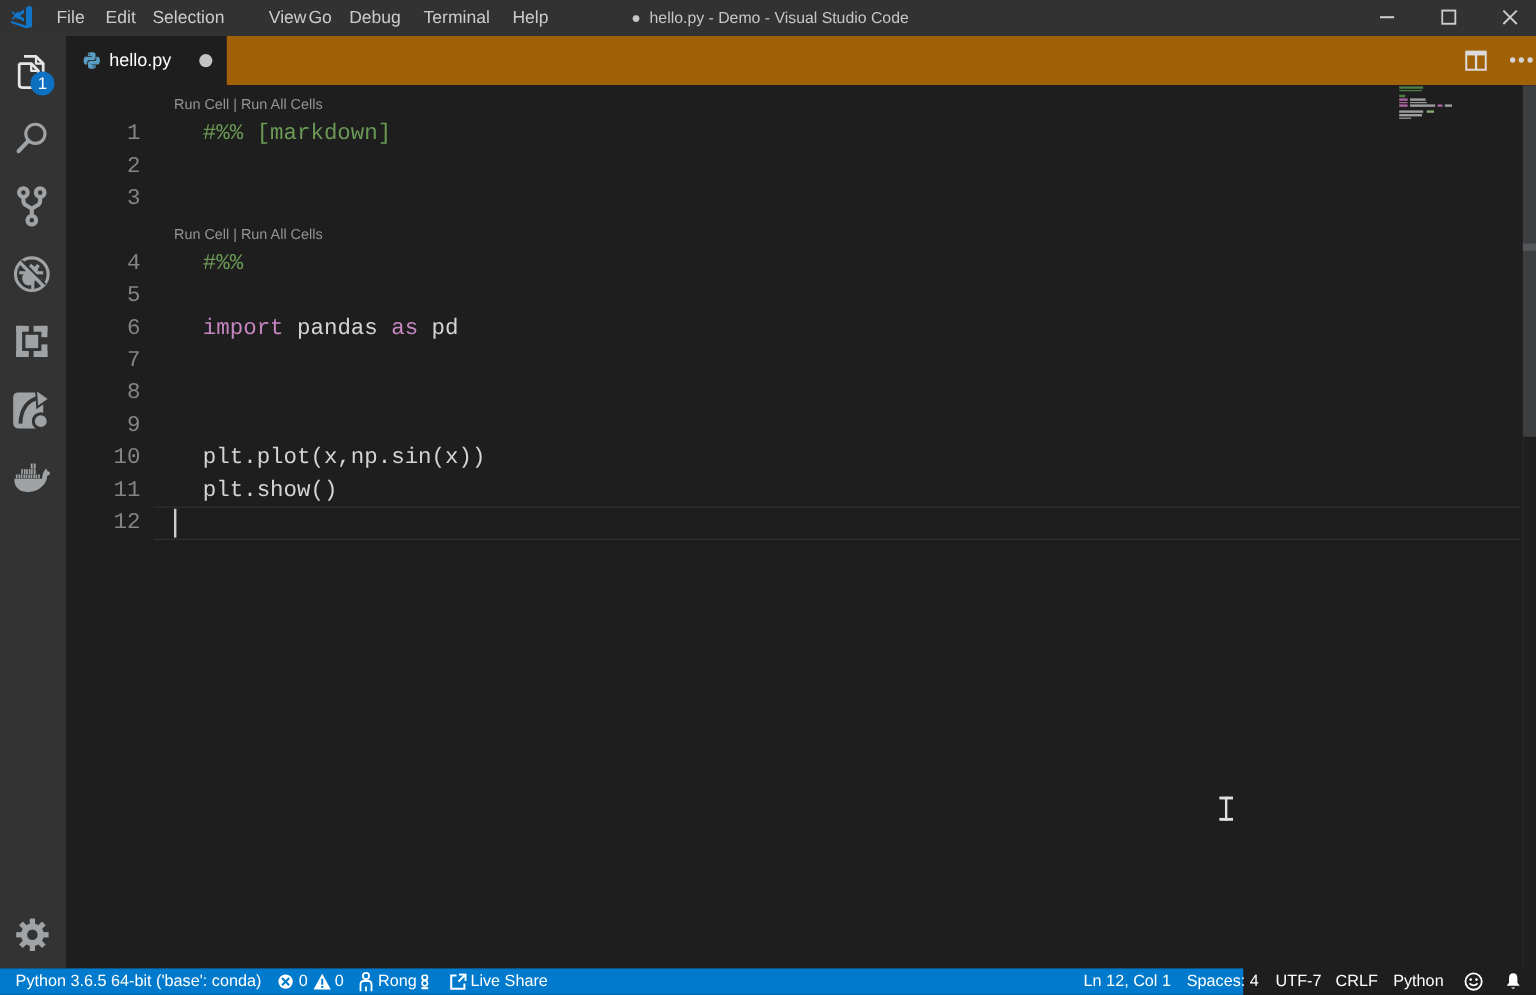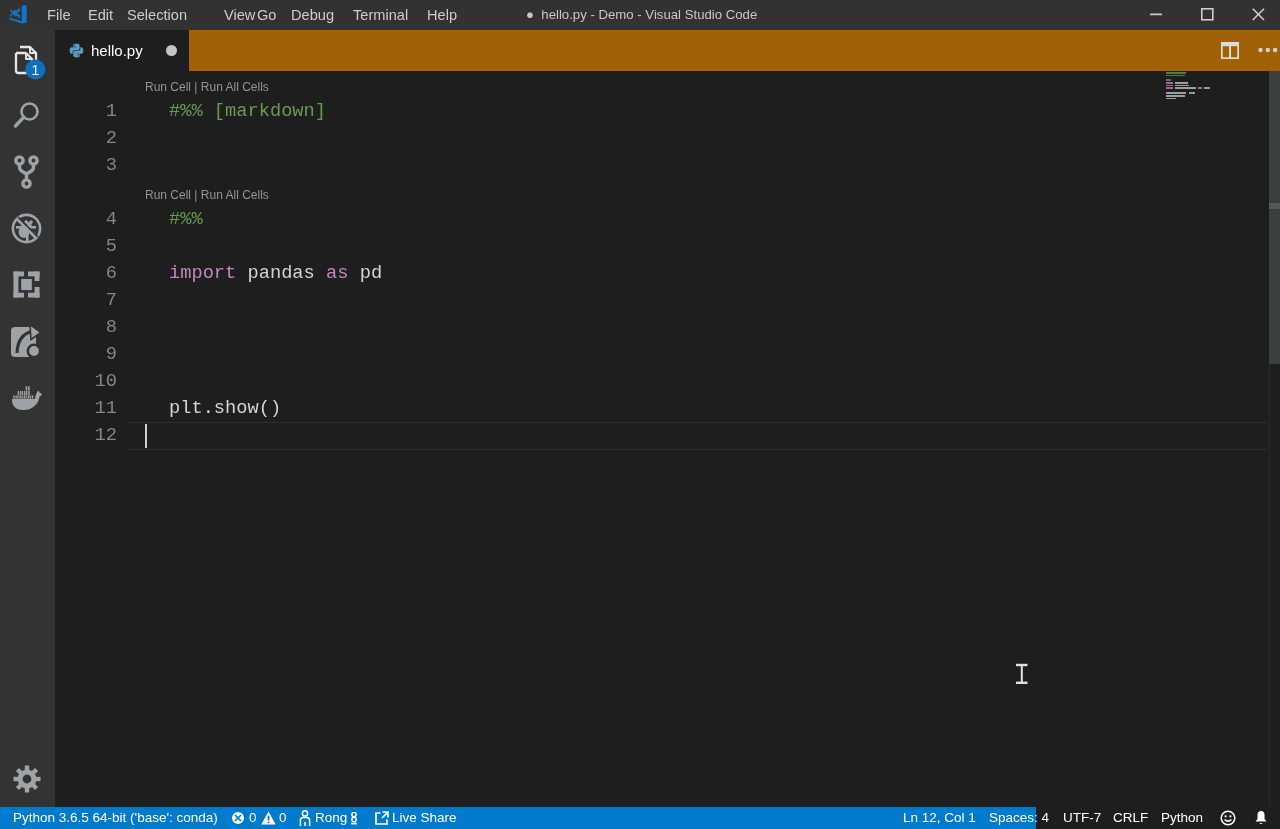--- a/index.html
+++ b/index.html
@@ -190,20 +190,21 @@
   <div class="lens" style="top:111px">Run Cell | Run All Cells</div>
   <div class="ln" style="top:135px">4</div>
     <div class="code" style="top:135px"><span class="c">#%%</span></div>
   <div class="ln" style="top:162px">5</div>
   <div class="ln" style="top:189px">6</div>
     <div class="code" style="top:189px"><span class="k">import</span> pandas <span class="k">as</span> pd</div>
   <div class="ln" style="top:216px">7</div>
   <div class="ln" style="top:243px">8</div>
   <div class="ln" style="top:270px">9</div>
   <div class="ln" style="top:297px">10</div>
+    <div class="code" style="top:297px">plt.plot(x,np.sin(x))</div>
   <div class="ln" style="top:324px">11</div>
     <div class="code" style="top:324px">plt.show()</div>
   <div class="ln" style="top:351px">12</div>
 
   <div class="abs" style="left:90px;top:353px;width:2px;height:24px;background:#cccccc"></div>
 
   <div class="mm" style="left:1111px;top:1px;width:20px;background:#4e7f43"></div>
   <div class="mm" style="left:1111px;top:3.6px;width:19px;background:#4e7f43"></div>
   <div class="mm" style="left:1111px;top:8.4px;width:5px;background:#4e7f43"></div>
   <div class="mm" style="left:1111px;top:11px;width:7px;background:#a864a0"></div>

